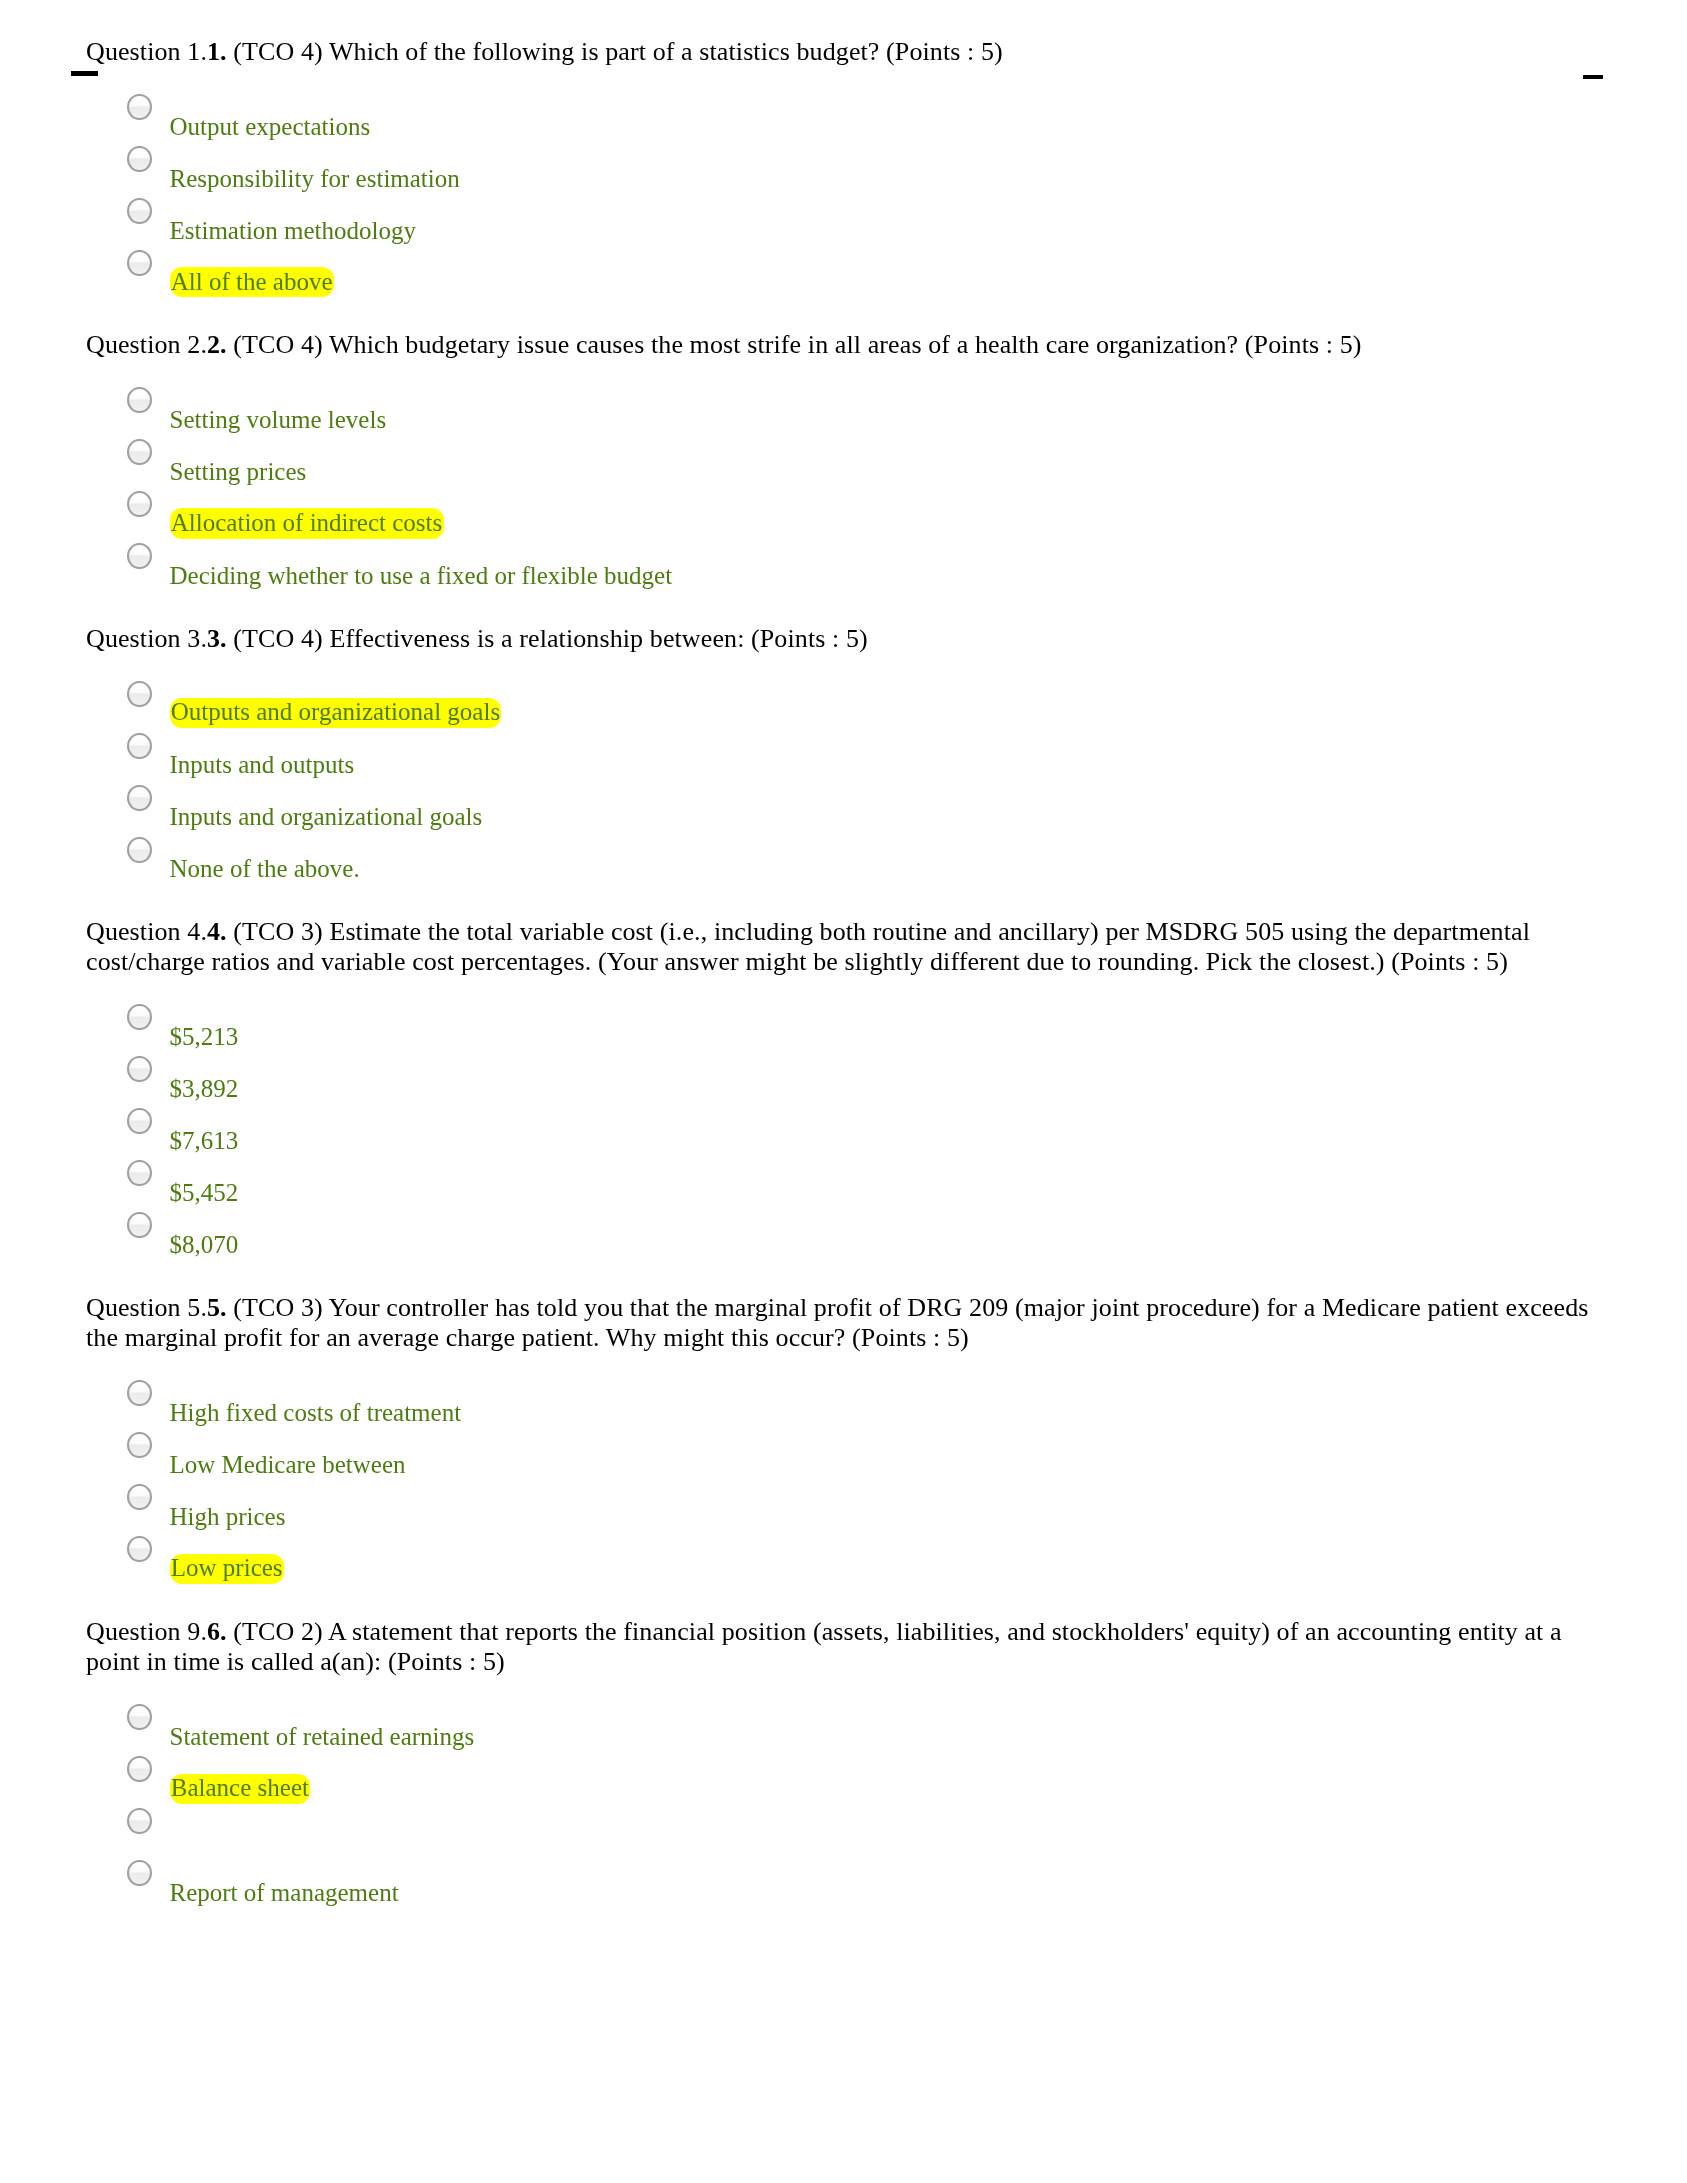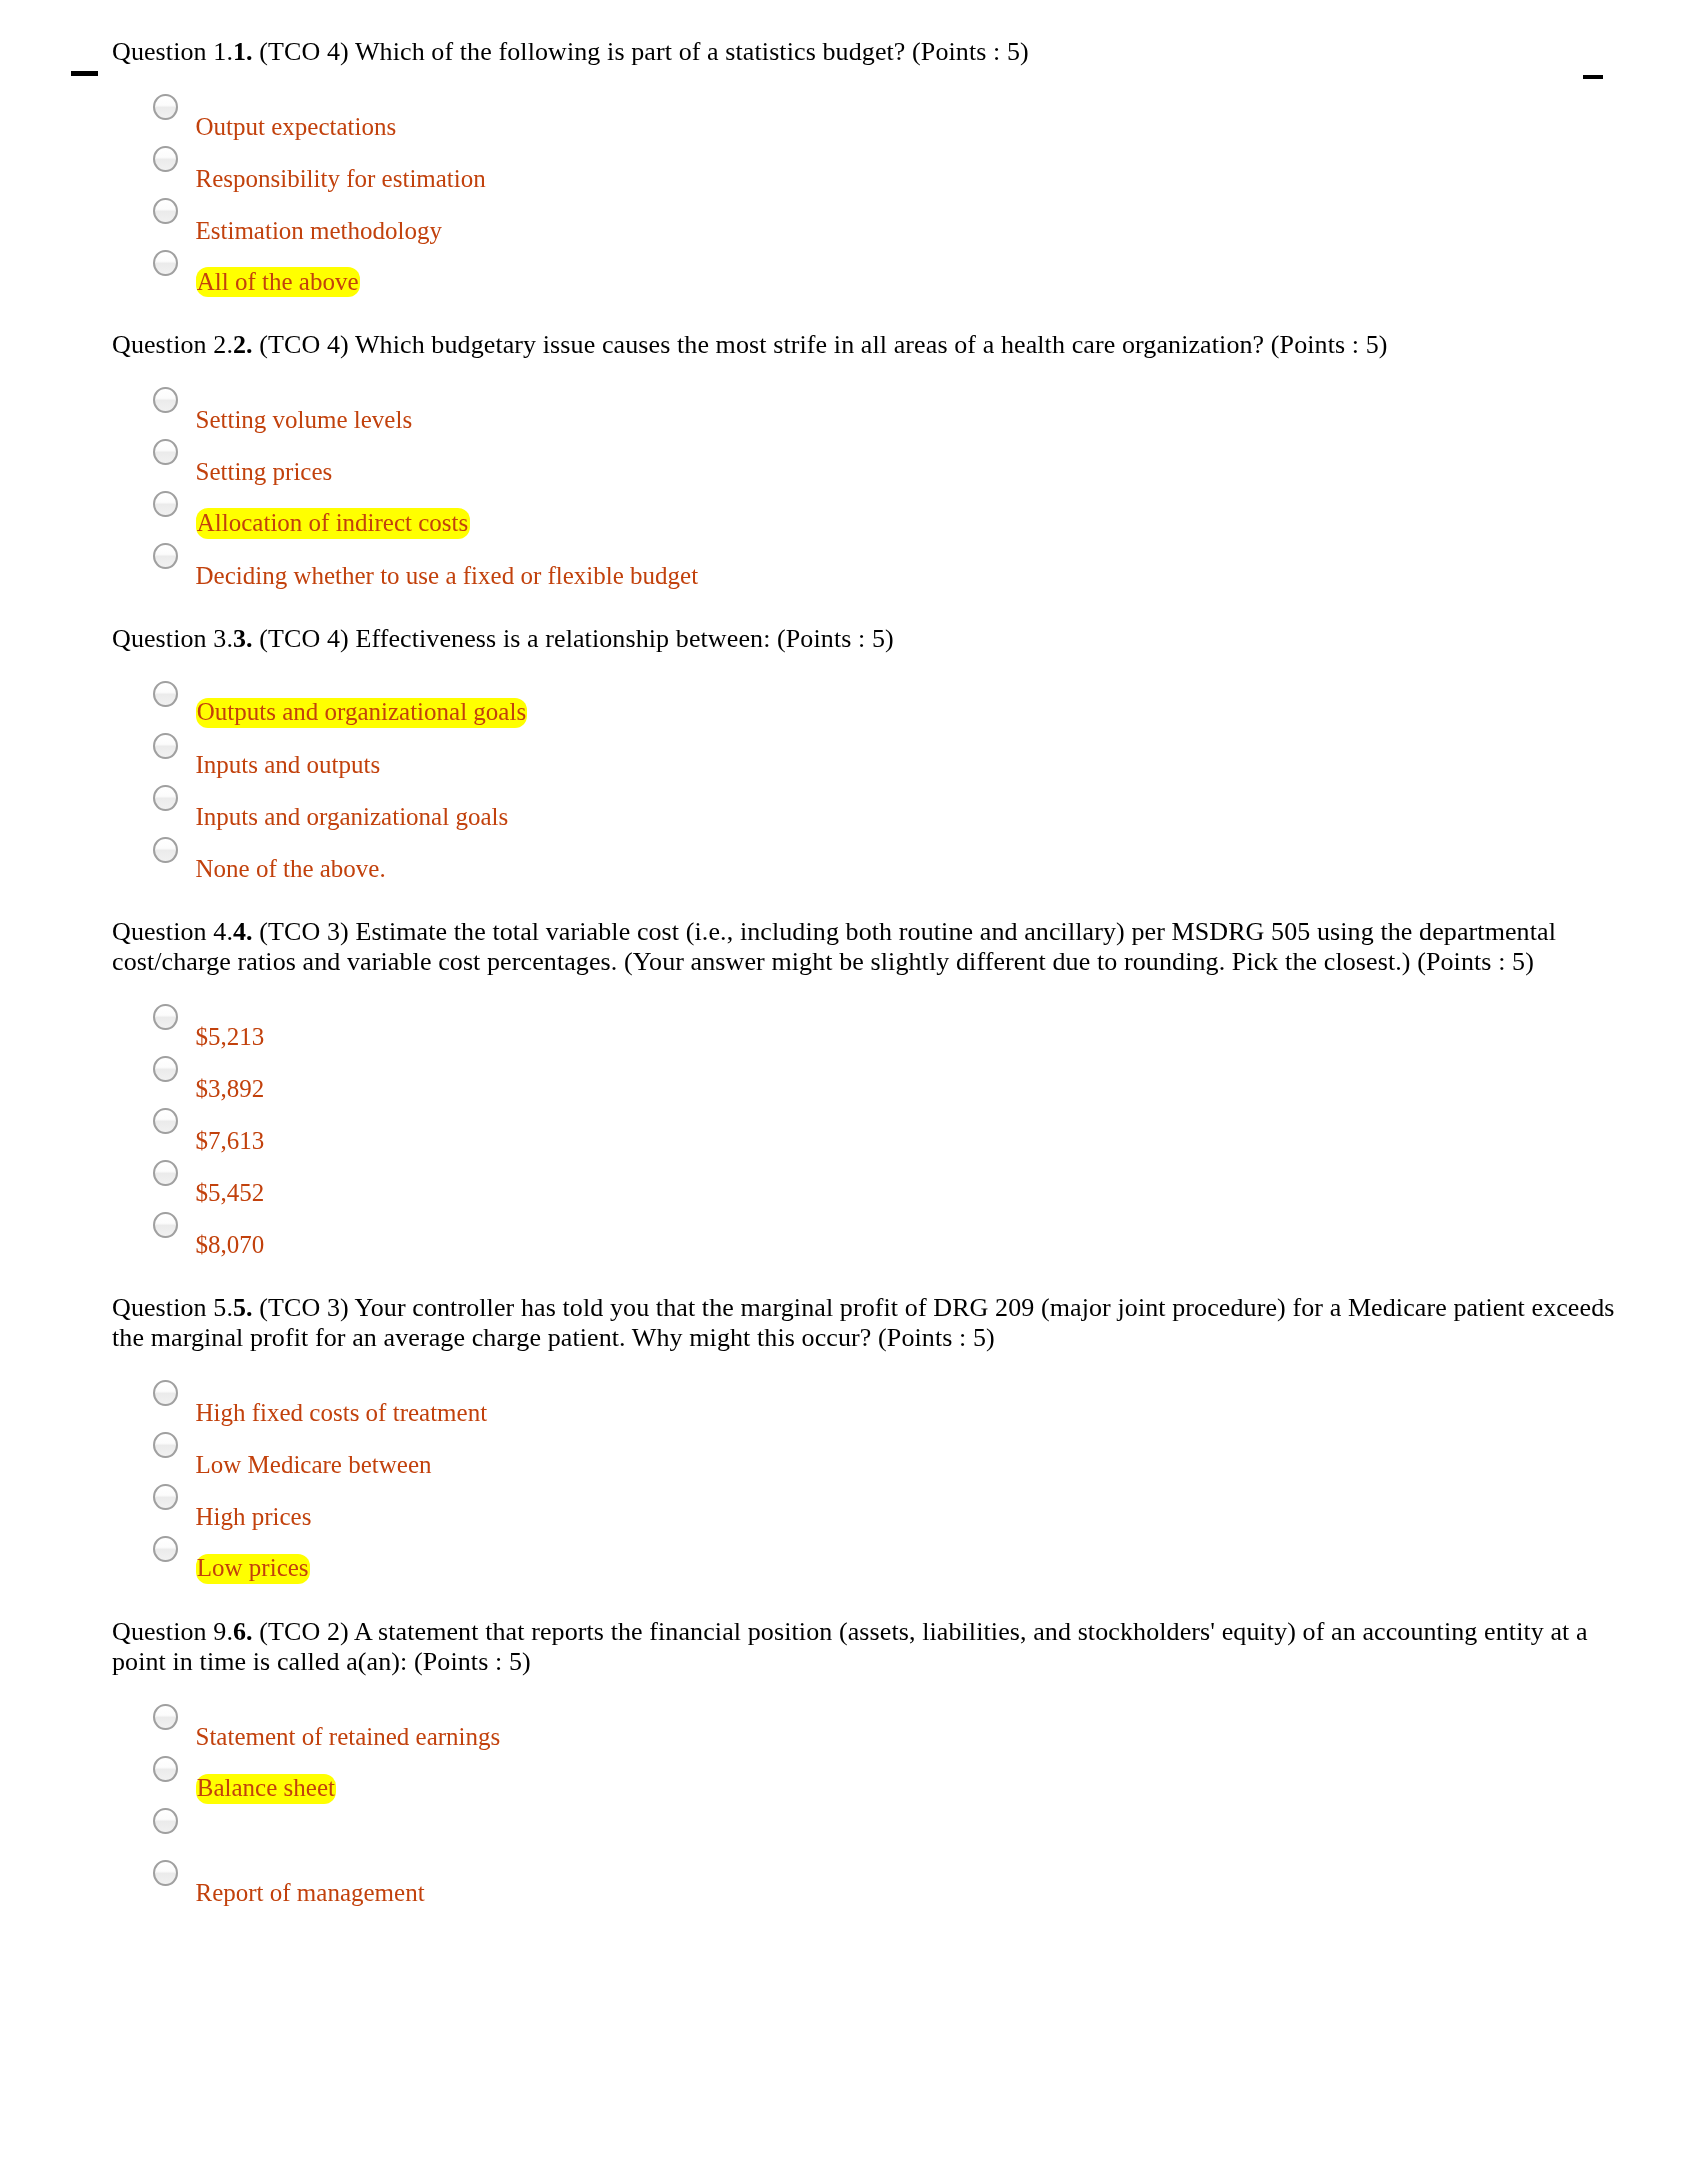--- a/index.html
+++ b/index.html
@@ -32,21 +32,21 @@
     height: 4.6px;
   }
   .stray-right {
     left: 1583px;
     top: 75px;
     width: 20px;
     height: 4px;
   }
   .content {
     position: absolute;
-    left: 112px;
+    left: 86px;
     top: 37px;
     width: 1515px;
   }
   .question-block {
     margin-bottom: 0;
   }
   .q-text {
     font-size: 26px;
     line-height: 1.18;
     color: #000000;
@@ -79,21 +79,21 @@
     border-radius: 50%;
     border: 2px solid #a0a0a0;
     background: linear-gradient(to bottom, #ffffff 0%, #fcfcfc 42%, #ebebeb 52%, #f1f1f1 100%);
     box-sizing: border-box;
     position: relative;
     top: -1.3px;
   }
   .option-label {
     font-size: 25px;
     line-height: 1.1;
-    color: #c2410c;
+    color: #4d7c0f;
     white-space: pre;
     margin-top: 36px;
   }
   .option-label.hl {
     background: #ffff00;
     padding: 0.7px 1.3px 2px 1.3px;
     border-radius: 12px;
   }
   .option-label.empty {
     min-height: 25px;

